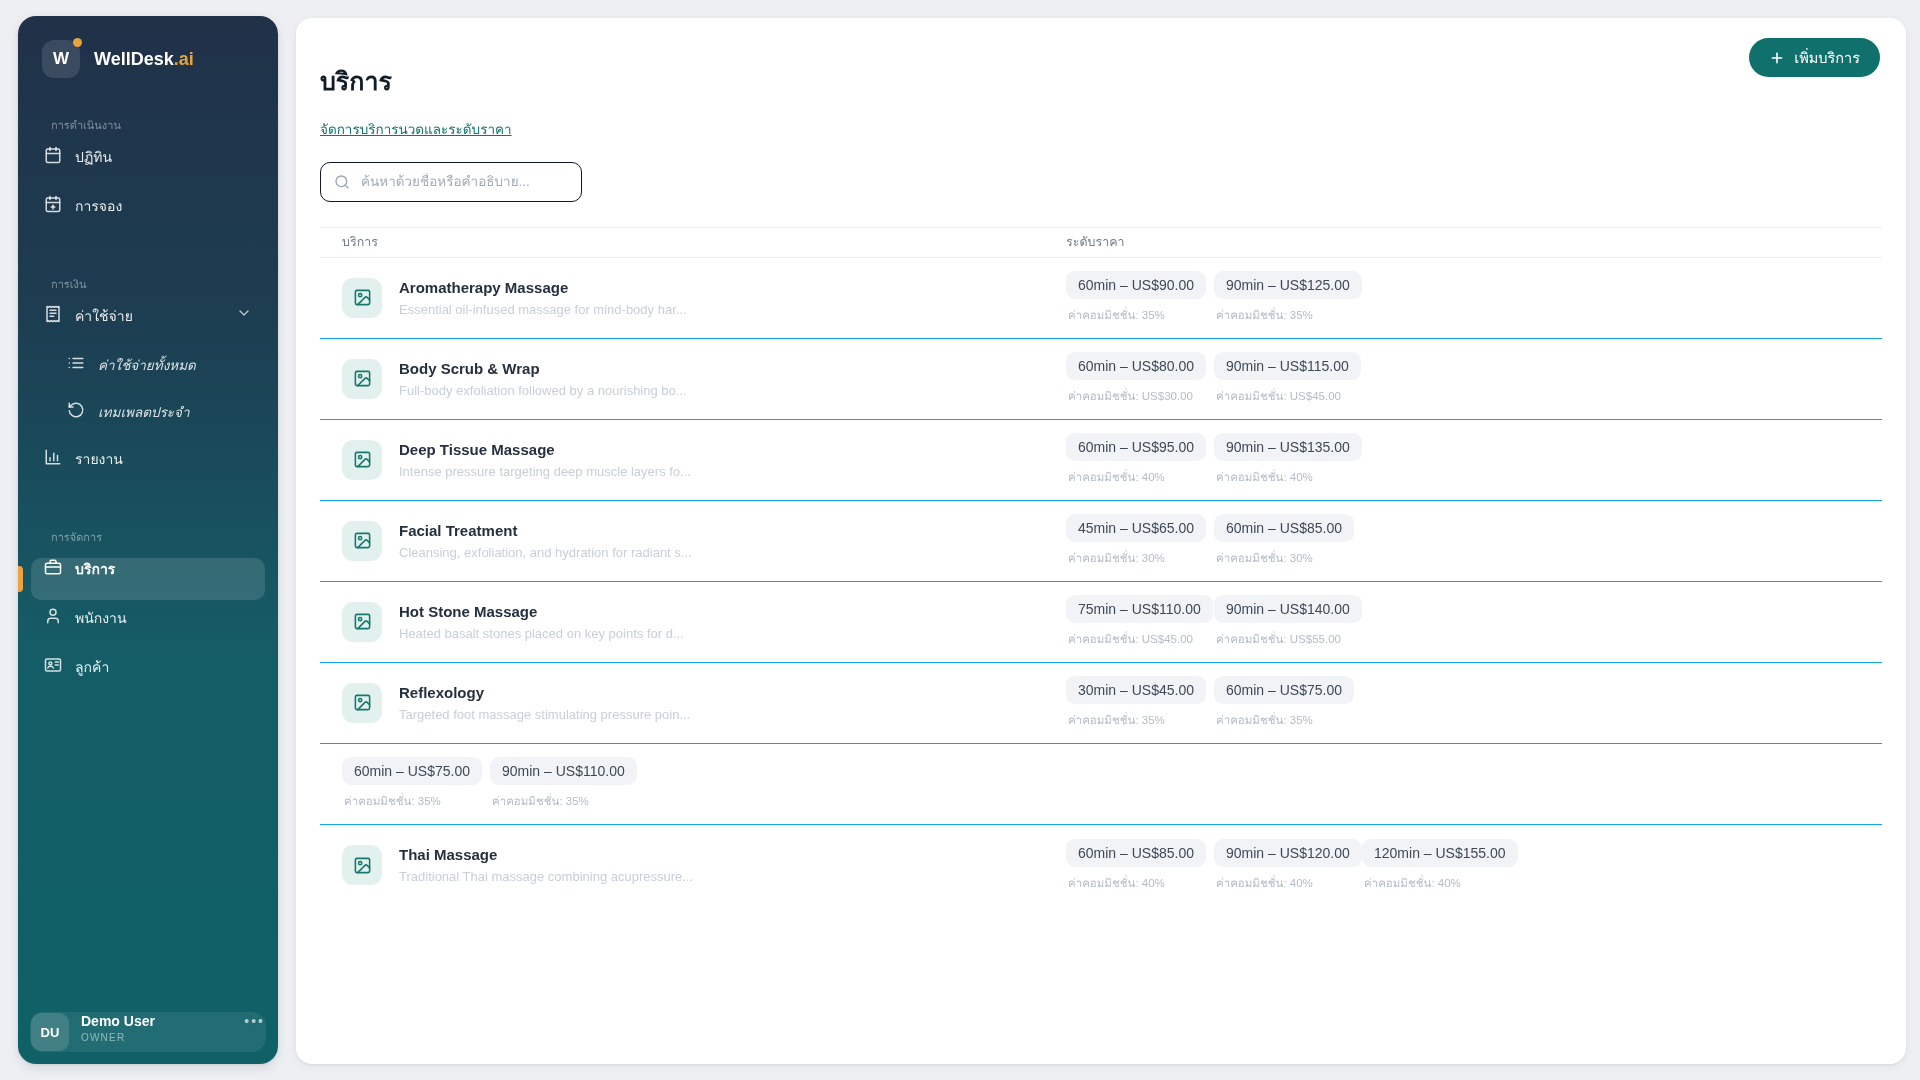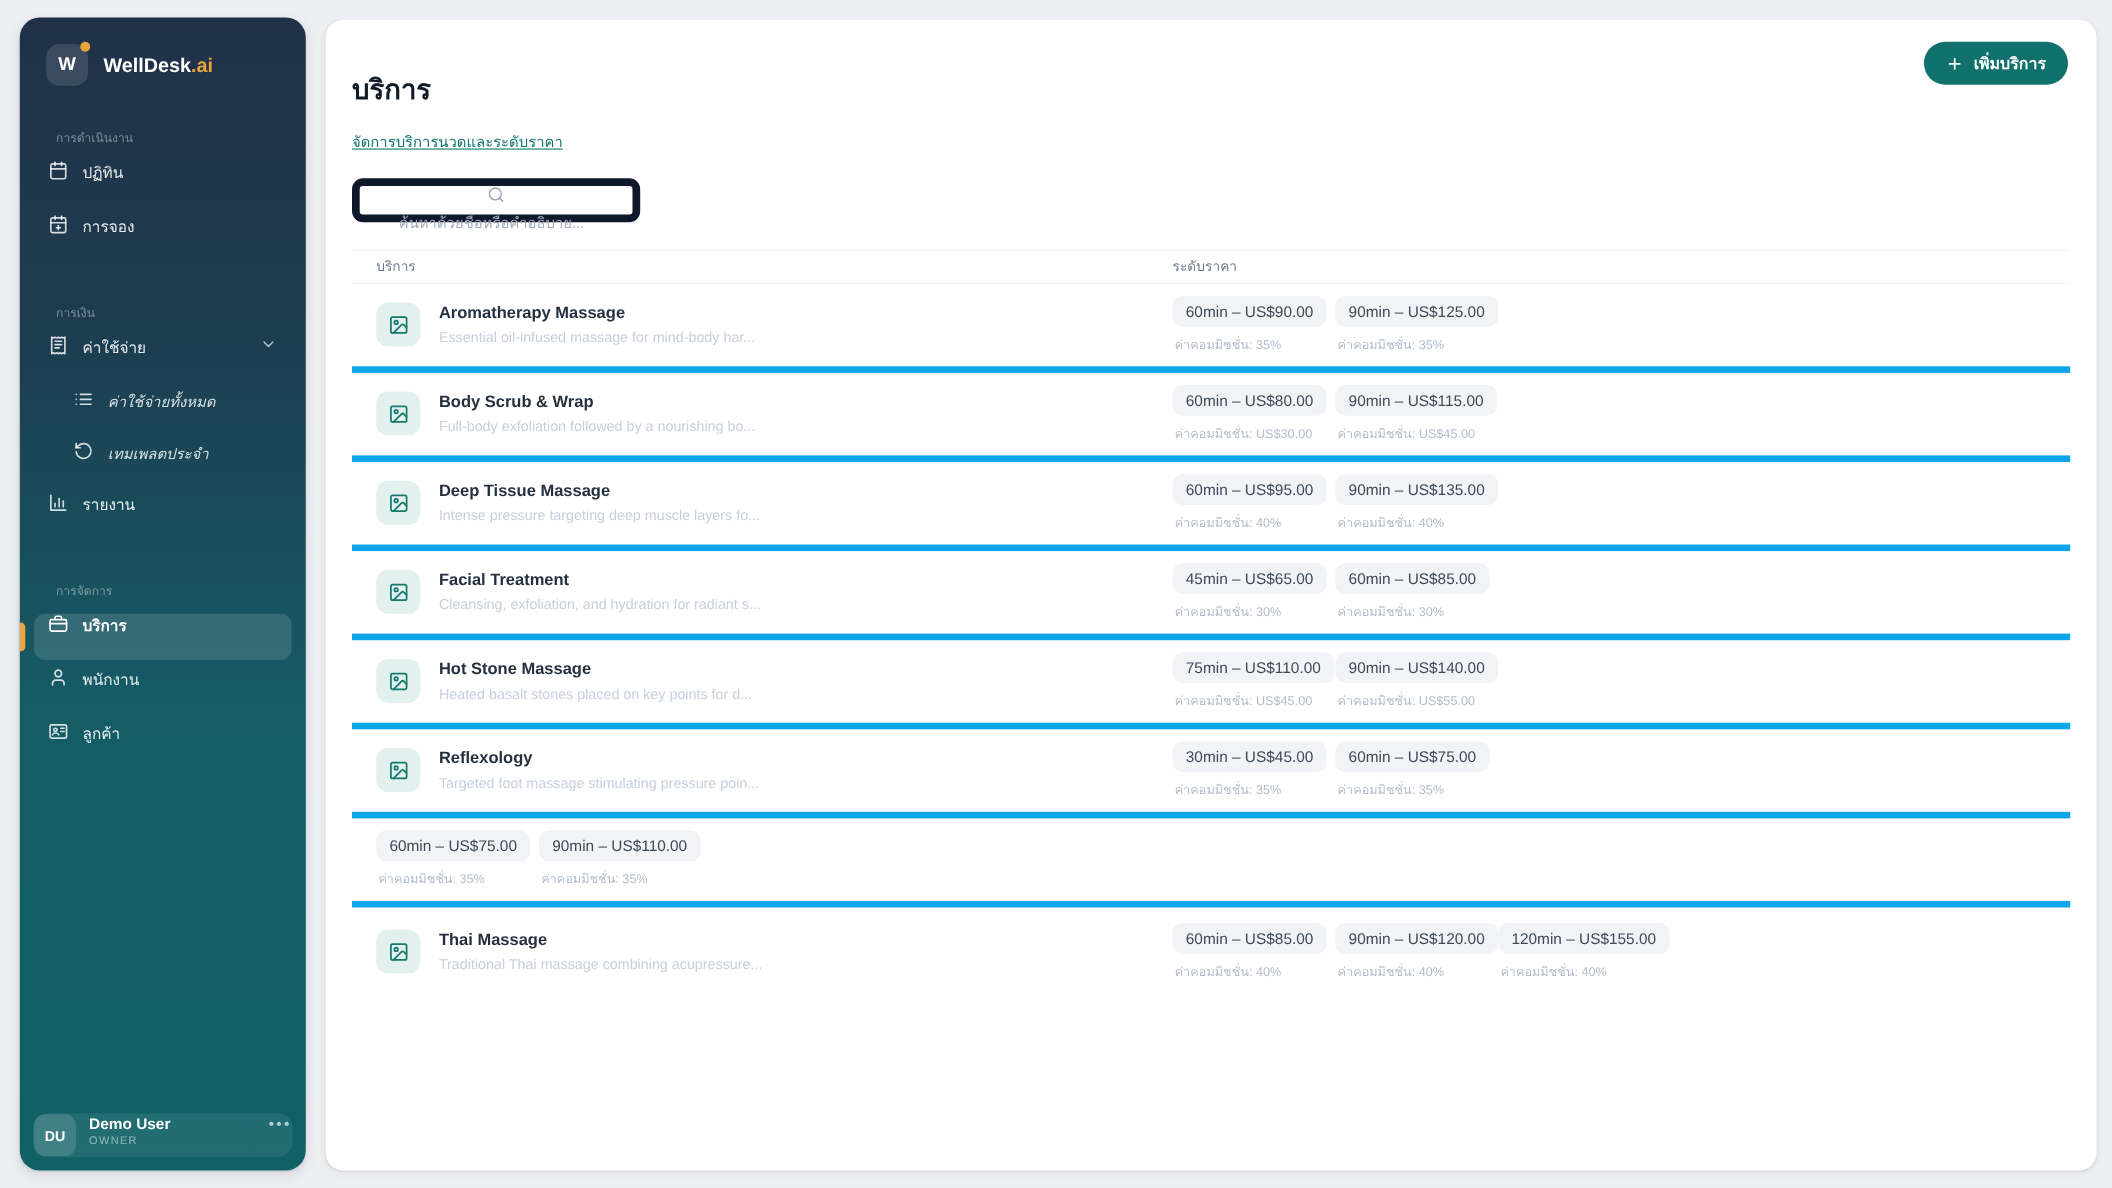--- a/index.html
+++ b/index.html
@@ -64,47 +64,47 @@
   
   .main {
     position:absolute; left:296px; top:18px; width:1610px; height:1046px;
     background:#fff; border-radius:16px; padding:26px 24px;
     box-shadow:0 1px 2px rgba(16,24,40,.05), 0 2px 8px rgba(16,24,40,.06);
   }
   .page-title { font-size:25px; font-weight:bold; color:#121b28; }
   .page-subtitle { font-size:13.5px; color:#0f766e; margin-top:8px;text-decoration:underline; }
   .search-box {
     margin-top:22px; width:262px; height:40px;
-    border:7px solid #0f172a; border-radius:10px;
-    display:flex; align-items:center; gap:9px; padding:0 13px; color:#9aa5b3;flex-direction:column;
+    border:1px solid #0f172a; border-radius:10px;
+    display:flex; align-items:center; gap:9px; padding:0 13px; color:#9aa5b3;
   }
   .search-box svg { width:16px; height:16px; flex:none; }
   .search-box input {
     border:none; outline:none; flex:1; min-width:0; background:transparent;
     font-size:13.5px; color:#33404f; font-family:inherit;
   }
   .search-box input::placeholder { color:#a2acba; }
   .add-btn {
     position:absolute; top:20px; right:26px; height:39px; padding:0 20px;
     border:none; border-radius:20px; background:#10716c; color:#fff;
-    font-size:14.5px; font-weight:bold; font-family:inherit;
+    font-size:14.5px; font-weight:normal; font-family:inherit;
     display:flex; align-items:center; gap:9px; cursor:pointer;
   }
   .add-btn svg { width:16px; height:16px; }
 
   .table { margin-top:25px; }
   .thead {
     display:flex; align-items:center; height:31px; padding:0 22px;
     border-top:1px solid #edf0f4; border-bottom:1px solid #edf0f4;
     font-size:12.5px; color:#6f7c8c;
   }
   .col-main { width:724px; flex:none; }
   .svc-row {
     display:flex; align-items:center; height:81px; padding:0 22px;
-    border-bottom:6px solid #0ea5e9; cursor:pointer;
+    border-bottom:1px solid #0ea5e9; cursor:pointer;
   }
   .svc-row:last-child { border-bottom:none; }
   .svc-cell-main { width:724px; flex:none; display:flex; align-items:center; gap:17px; }
   .svc-img {
     width:40px; height:40px; border-radius:11px; background:#e2f1ee; color:#16796f;
     display:flex; align-items:center; justify-content:center; flex:none;
   }
   .svc-img svg { width:19px; height:19px; }
   .svc-name { font-size:15px; font-weight:600; color:#25303f; }
   .svc-desc { font-size:13px; color:#c7cfda; margin-top:6px; }

